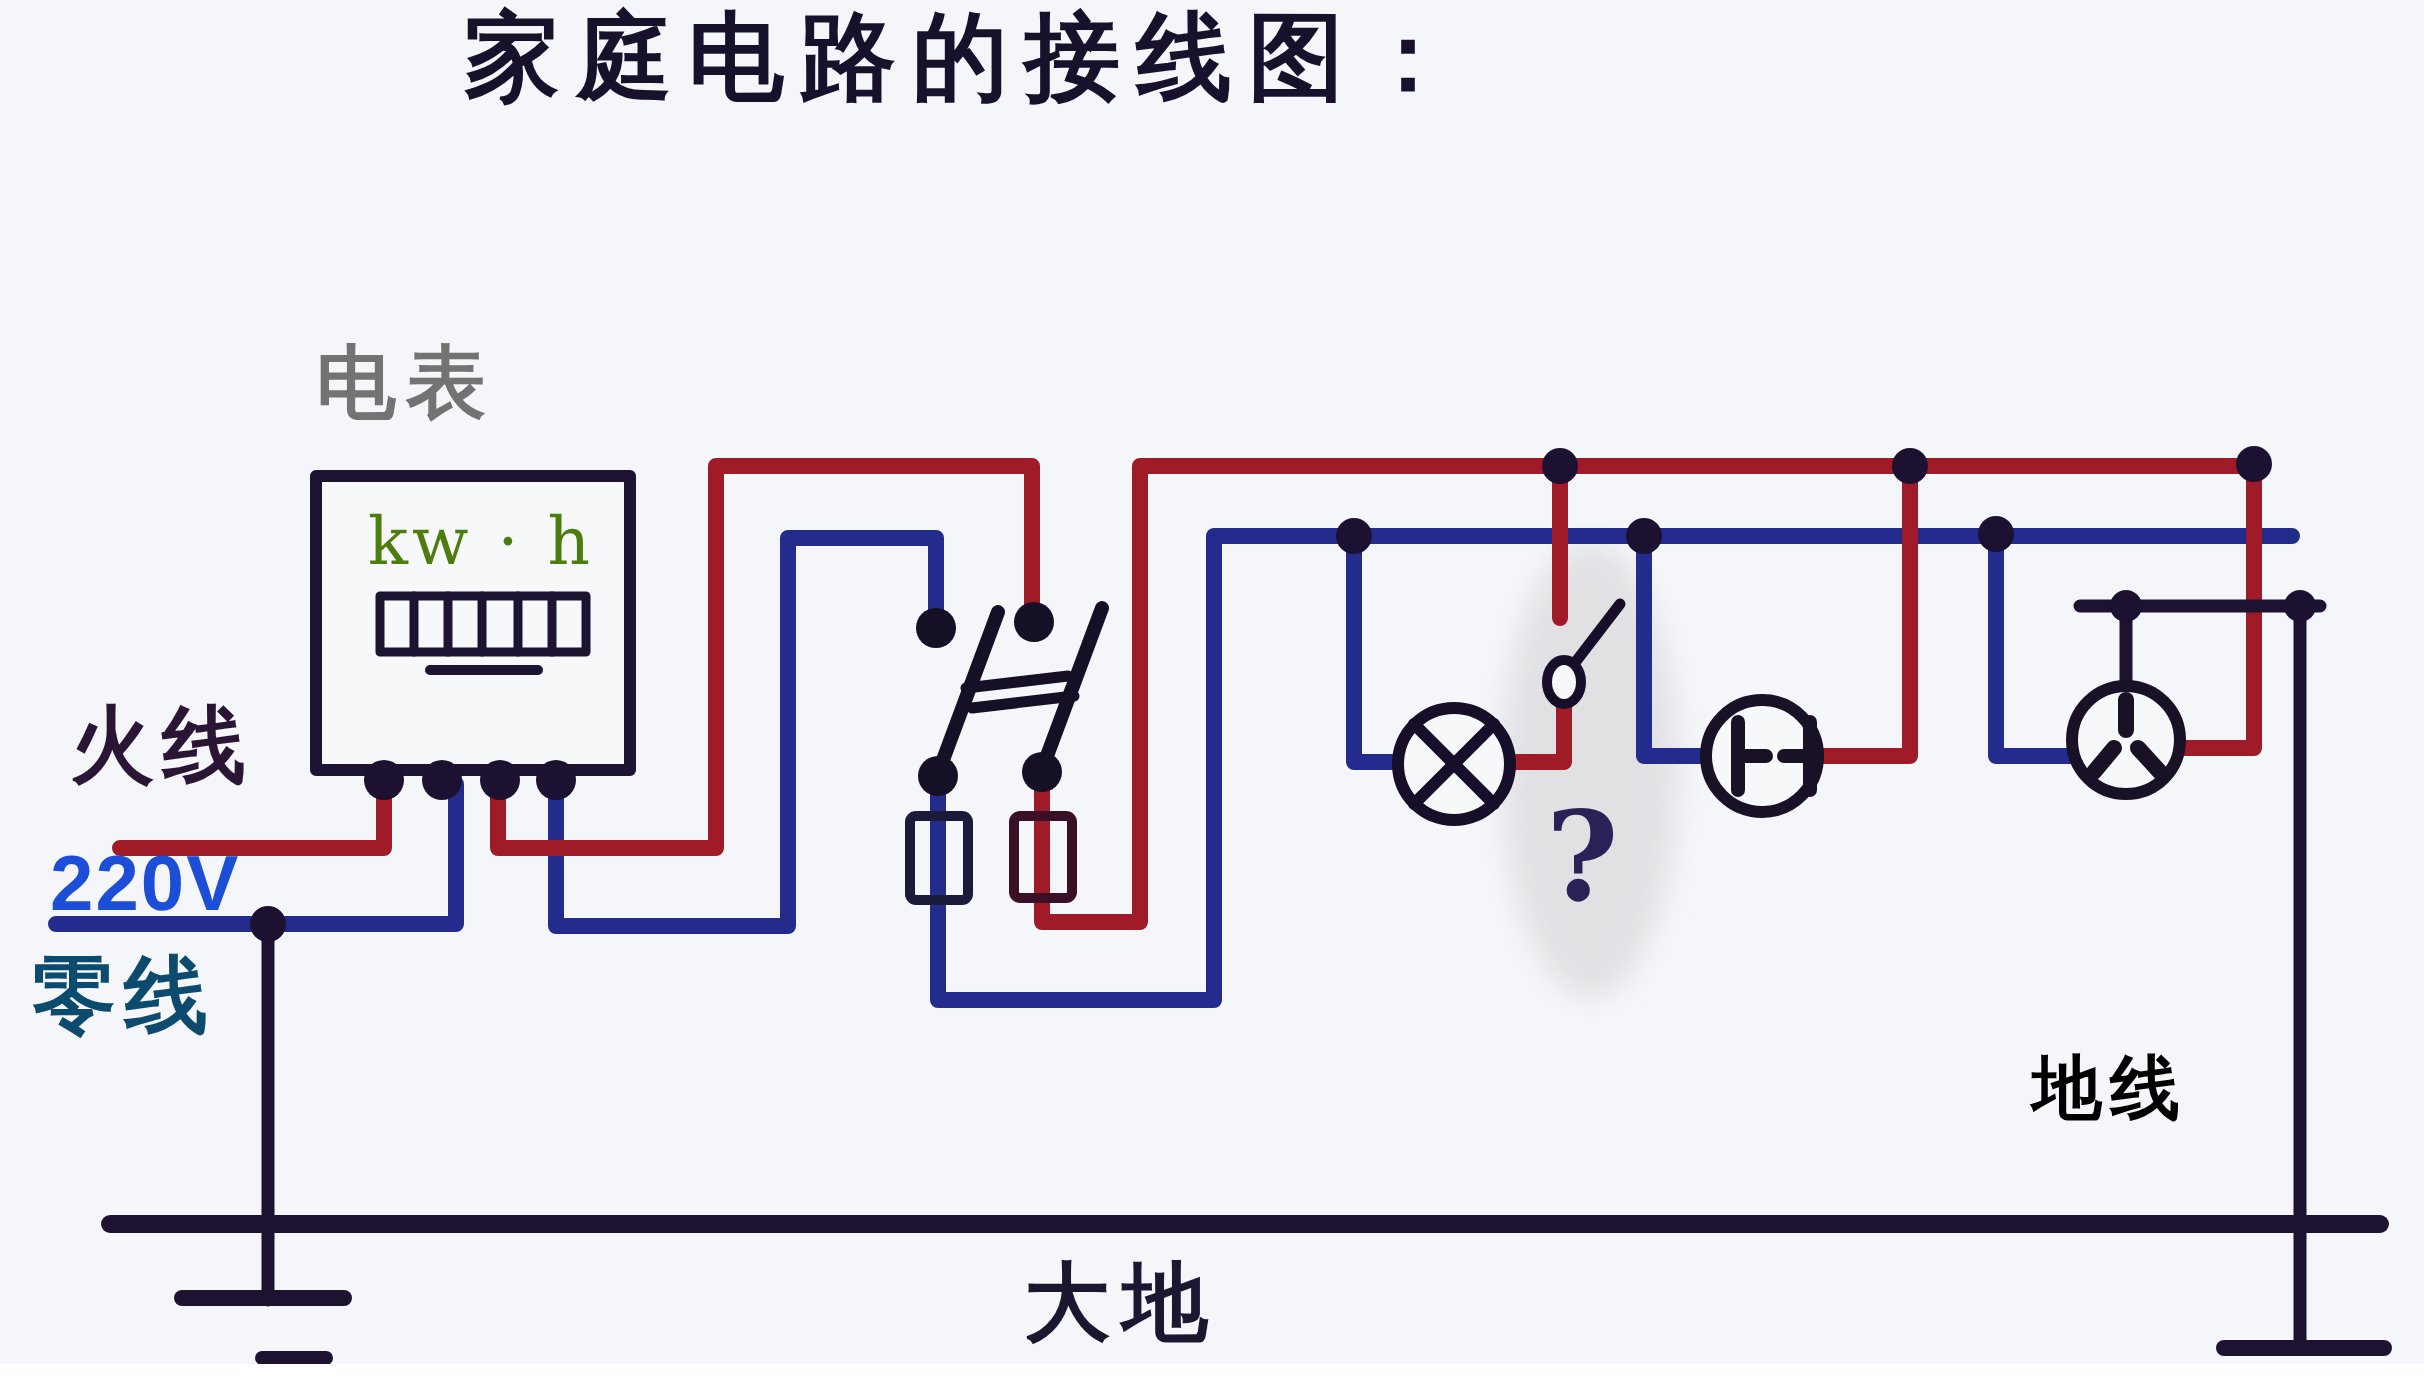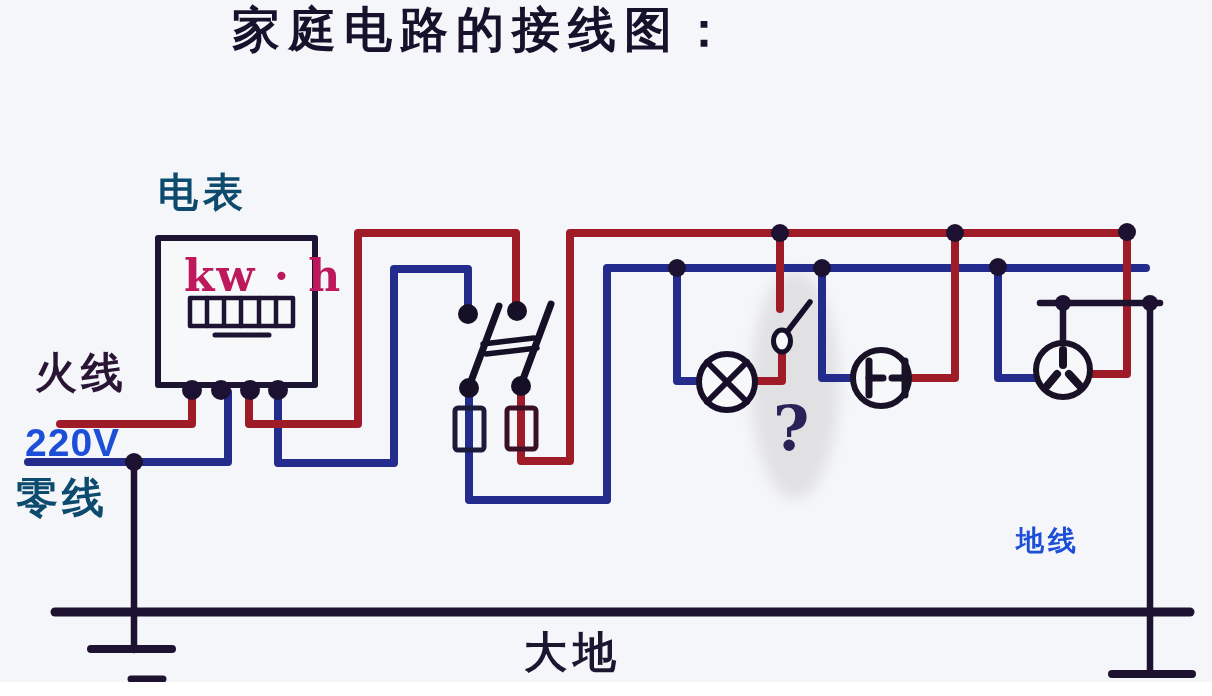--- a/index.html
+++ b/index.html
@@ -4,28 +4,28 @@
 <style>
   html,body{margin:0;padding:0;}
   #stage{
     position:relative;width:1212px;height:682px;overflow:hidden;
     background:#f5f6f9;
     font-family:"Liberation Sans","DejaVu Sans",sans-serif;
   }
   #wires{position:absolute;left:0;top:0;}
   .lbl{position:absolute;white-space:nowrap;font-weight:bold;line-height:1;}
   .lbl-title{left:232px;top:6px;font-size:48px;letter-spacing:8px;color:#17112b;}
-  .lbl-meter{left:158px;top:172px;font-size:40px;letter-spacing:5px;color:#0c4a6e;}
-  .lbl-kwh{left:184px;top:254px;font-size:44px;font-weight:700;letter-spacing:2px;
-           font-family:"DejaVu Serif","Liberation Serif",serif;color:#be185d;}
+  .lbl-meter{left:158px;top:172px;font-size:40px;letter-spacing:5px;color:#737373;}
+  .lbl-kwh{left:184px;top:254px;font-size:33px;font-weight:400;letter-spacing:2px;
+           font-family:"DejaVu Serif","Liberation Serif",serif;color:#4d7c0f;}
   .lbl-live{left:35px;top:352px;font-size:42px;letter-spacing:4px;color:#2a1535;}
   .lbl-volt{left:25px;top:423px;font-size:39px;letter-spacing:1px;color:#1d4ed8;}
   .lbl-neutral{left:16px;top:477px;font-size:42px;letter-spacing:4px;color:#0c4a6e;}
-  .lbl-groundwire{left:1016px;top:527px;font-size:28px;letter-spacing:4px;color:#1d4ed8;}
-  .lbl-earth{left:524px;top:631px;font-size:43px;letter-spacing:6px;color:#1d1631;}
+  .lbl-groundwire{left:1016px;top:527px;font-size:35px;letter-spacing:4px;color:#000000;}
+  .lbl-earth{left:512px;top:631px;font-size:43px;letter-spacing:6px;color:#1d1631;}
   .lbl-question{left:773px;top:398px;font-size:62px;color:#2a2157;
                 font-family:"DejaVu Serif","Liberation Serif",serif;}
 </style>
 </head>
 <body>
 
 <div id="stage">
 
   <svg id="wires" width="1212" height="696" viewBox="0 0 1212 696" fill="none" stroke-linecap="round" stroke-linejoin="round">
 

